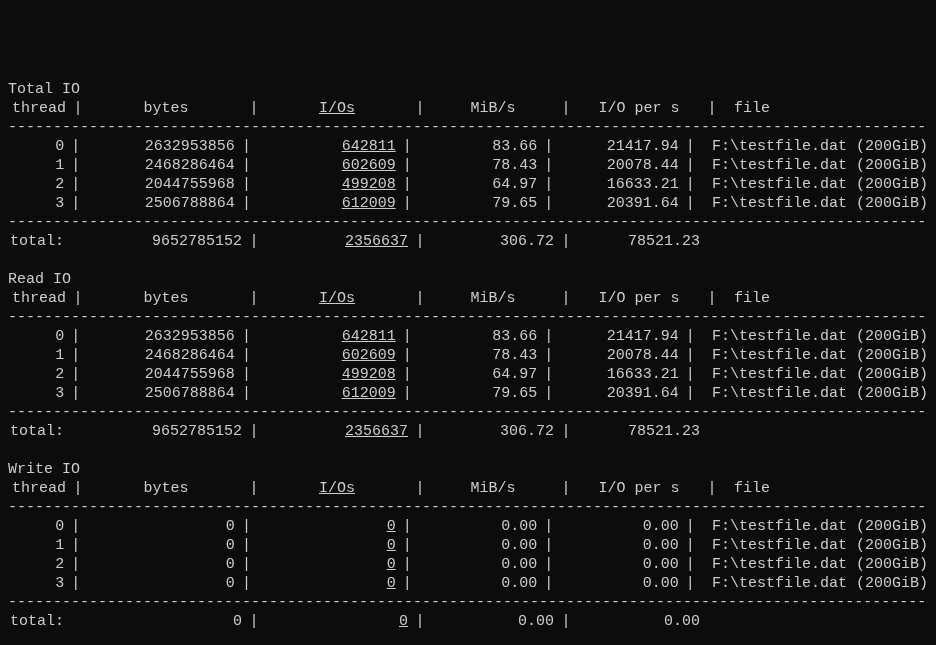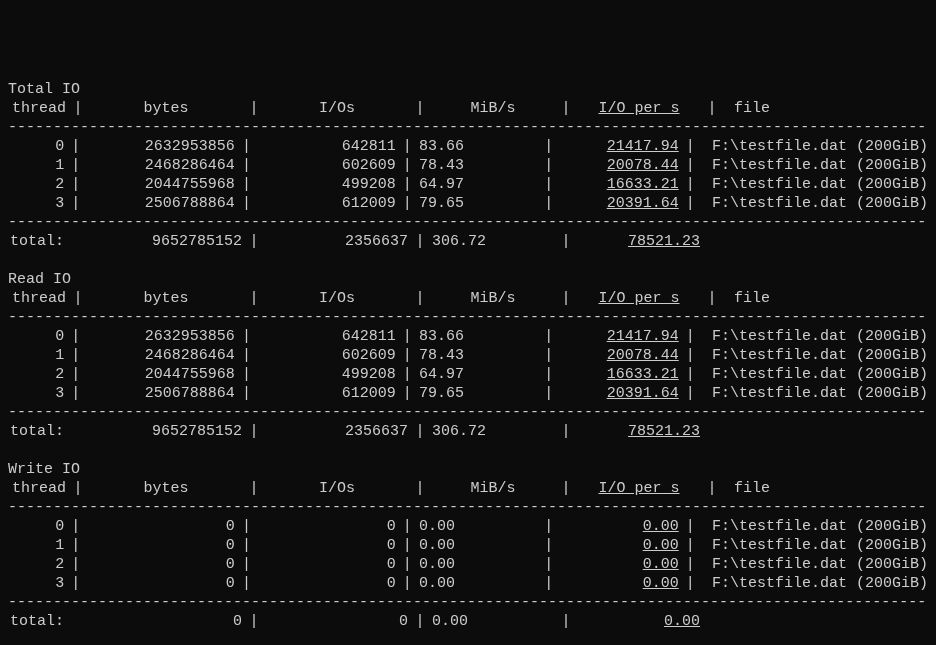--- a/index.html
+++ b/index.html
@@ -19,23 +19,23 @@
       height: 645px;
       overflow: hidden;
     }
     .row {
       display: flex;
       height: 19px;
       align-items: baseline;
     }
     .c-thread { width: 58px; text-align: right; }
     .c-bytes  { width: 152px; text-align: right; font-family: Liberation Mono, monospace; }
-    .c-ios    { width: 142px; text-align: right; }
-    .c-mibs   { width: 122px; }
-    .c-iops   { width: 122px; text-align: right; text-decoration: underline; }
+    .c-ios    { width: 142px; text-align: right; text-decoration: underline; }
+    .c-mibs   { width: 122px; text-align: right; }
+    .c-iops   { width: 122px; text-align: right; }
     .c-file   { padding-left: 4px; text-align: left;  }
     .pipe { width: 24px; text-align: center; }
     .title-label { }
     .header-thread { width: 58px; text-align: right; }
     .total-label   { width: 58px; text-align: center; }
     .dash-line {
       height: 19px;
       overflow: hidden;
       letter-spacing: 0;
     }

